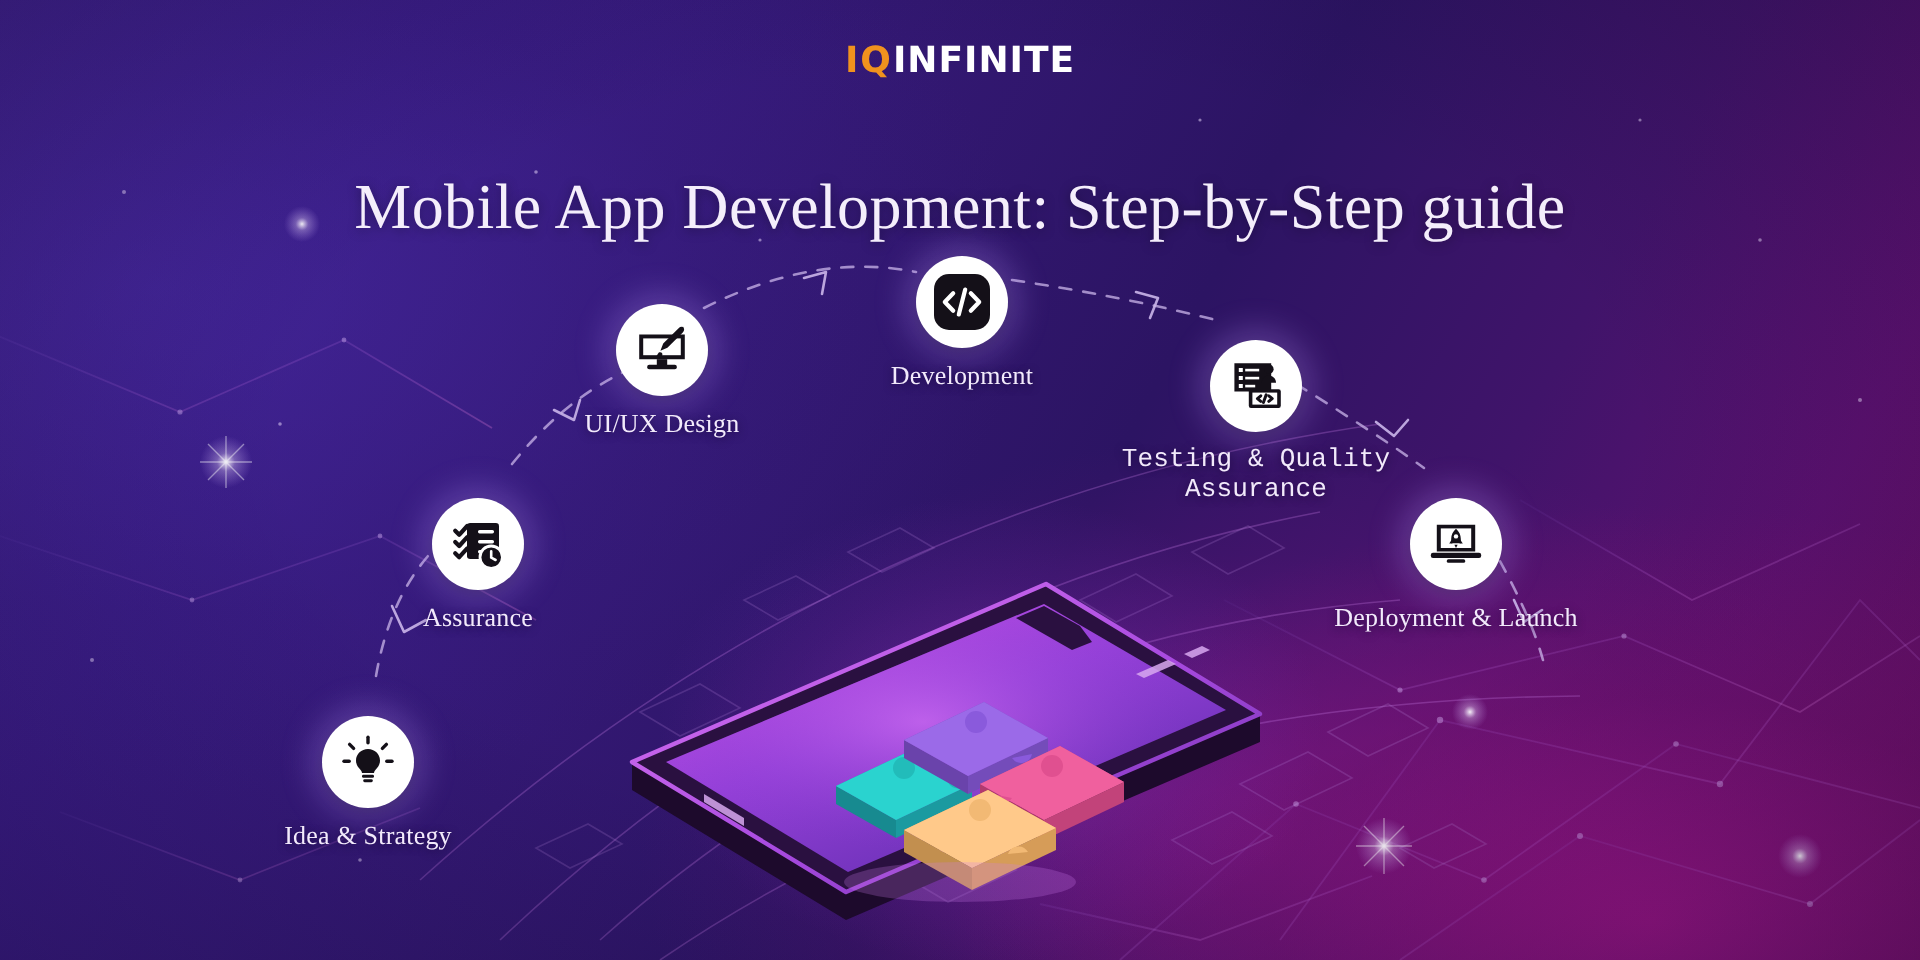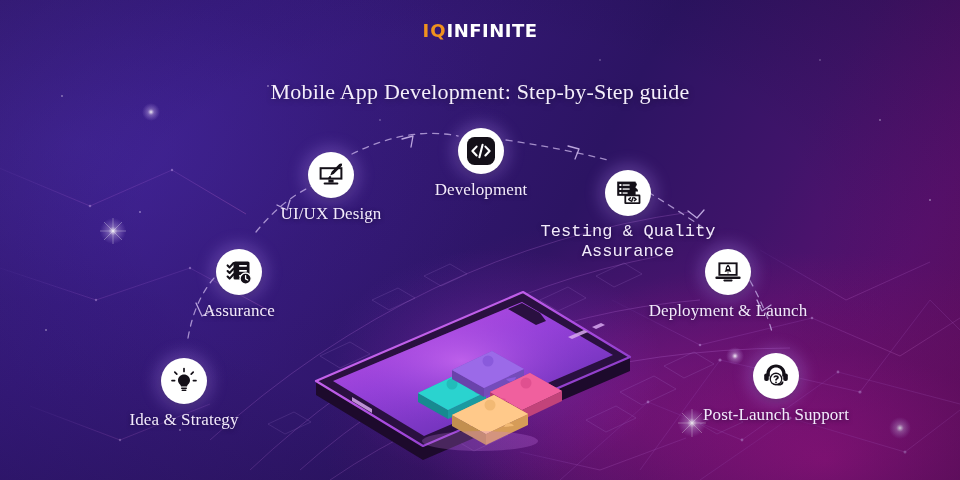--- a/index.html
+++ b/index.html
@@ -57,21 +57,21 @@
   }
   .logo .iq { color: #f0921e; }
   .logo .infinite { color: #ffffff; letter-spacing: 0.5px; }
 
   .page-title {
     position: absolute;
     top: 64px;
     left: 0; right: 0;
     text-align: center;
     color: #f4eefb;
-    font-size: 22px;
+    font-size: 32px;
     font-weight: 400;
     letter-spacing: 0.2px;
     text-shadow: 0 1px 6px rgba(0,0,0,0.35);
   }
 
   
   .phone-wrap {
     position: absolute;
     left: 300px;
     top: 245px;
@@ -97,21 +97,21 @@
     background: #ffffff;
     box-shadow: 0 0 16px 5px rgba(190, 150, 255, 0.30), 0 2px 6px rgba(0,0,0,0.25);
     display: flex;
     align-items: center;
     justify-content: center;
   }
   .step .bubble svg { display: block; }
   .step .step-label {
     margin-top: 6px;
     color: #f2eafb;
-    font-size: 17px;
+    font-size: 13px;
     line-height: 1.18;
     letter-spacing: 0.1px;
     text-shadow: 0 1px 4px rgba(20, 4, 45, 0.6);
   }
 
   
   .connectors { position: absolute; inset: 0; pointer-events: none; }
 </style>
 </head>
 <body>
@@ -454,33 +454,14 @@
             <path d="M10.6 13.8 L12.2 11.4 L12.2 13.8 z"></path>
             <path d="M17.4 13.8 L15.8 11.4 L15.8 13.8 z"></path>
             <path d="M13.2 14.4h1.6l-0.8 1.6z"></path>
           </g>
         </g>
       </svg>
     </div>
     <div class="step-label">Deployment &amp; Launch</div>
   </div>
 
-  <div class="step" id="step-6" style="left:776px; top:353px;">
-    <div class="bubble">
-      <svg width="28" height="28" viewBox="0 0 28 28" xmlns="http://www.w3.org/2000/svg">
-        <g fill="#141018">
-          <path d="M14 2.4c-5.4 0-9.6 4-9.6 9.2v3h3.4v-3c0-3.4 2.8-6.1 6.2-6.1s6.2 2.7 6.2 6.1v3h3.4v-3c0-5.2-4.2-9.2-9.6-9.2z"></path>
-          <rect x="2.2" y="11.4" width="4.6" height="7.6" rx="1.9"></rect>
-          <rect x="21.2" y="11.4" width="4.6" height="7.6" rx="1.9"></rect>
-          <path d="M21.4 19.4v1.2c0 1.6-1.4 2.8-3 2.8h-3v-2h3c.6 0 1-.4 1-.8v-1.2z"></path>
-          <circle cx="14" cy="17" r="6.4"></circle>
-          <circle cx="14" cy="17" r="5.1" fill="#ffffff"></circle>
-          <g fill="#141018">
-            <path d="M14 13.3c-1.5 0-2.6 1-2.6 2.3h1.8c0-.5.3-.8.8-.8s.8.3.8.7c0 .4-.2.6-.7.9-.7.4-1 .9-1 1.7v.4h1.8v-.3c0-.4.2-.6.7-.9.8-.5 1.2-1 1.2-1.9 0-1.2-1.1-2.1-2.8-2.1z"></path>
-            <rect x="13.1" y="19.5" width="1.8" height="1.8" rx="0.9"></rect>
-          </g>
-        </g>
-      </svg>
-    </div>
-    <div class="step-label">Post-Launch Support</div>
-  </div>
 
 </div>
 
 </body></html>

